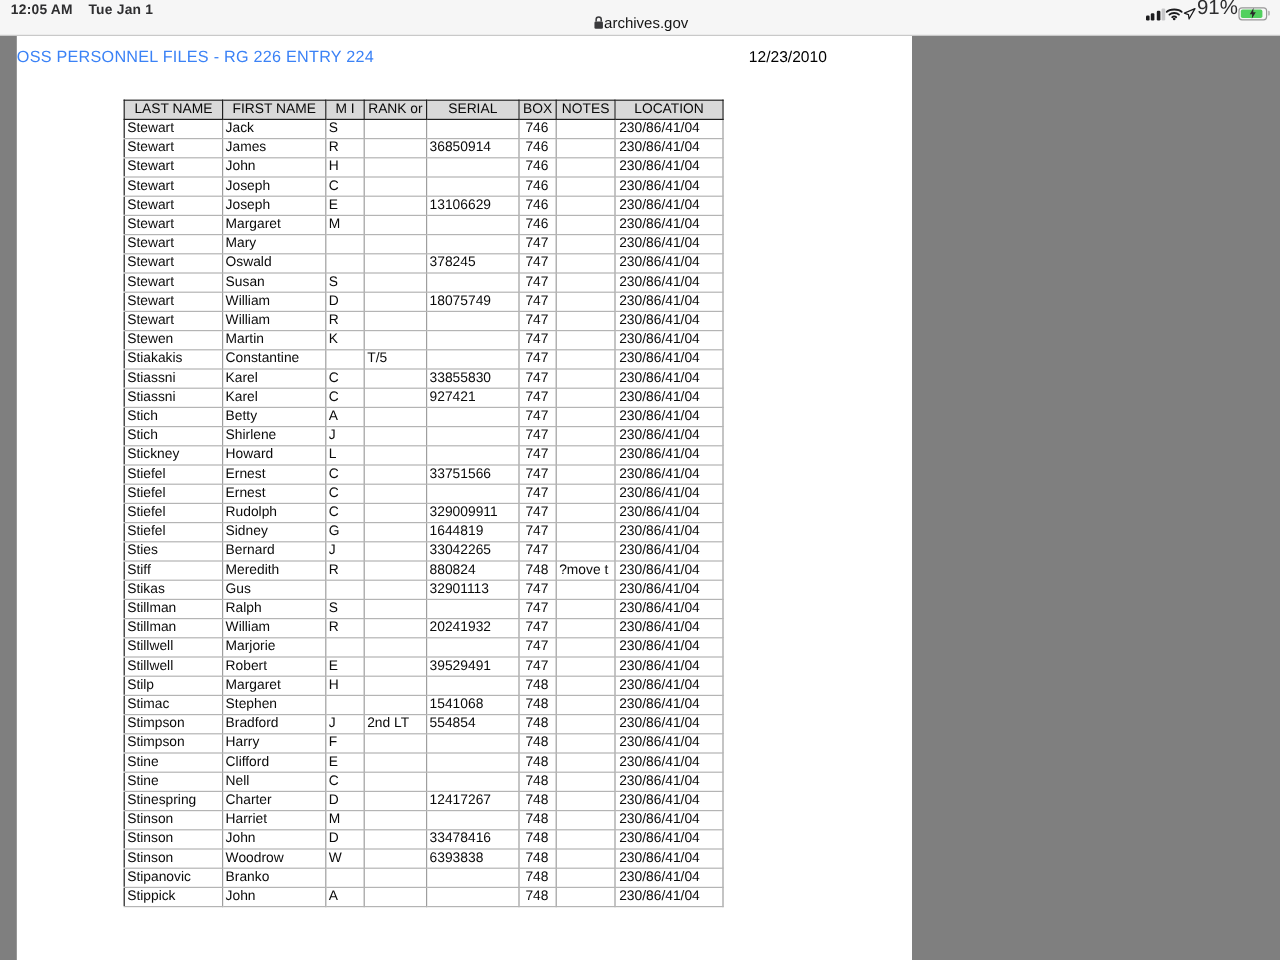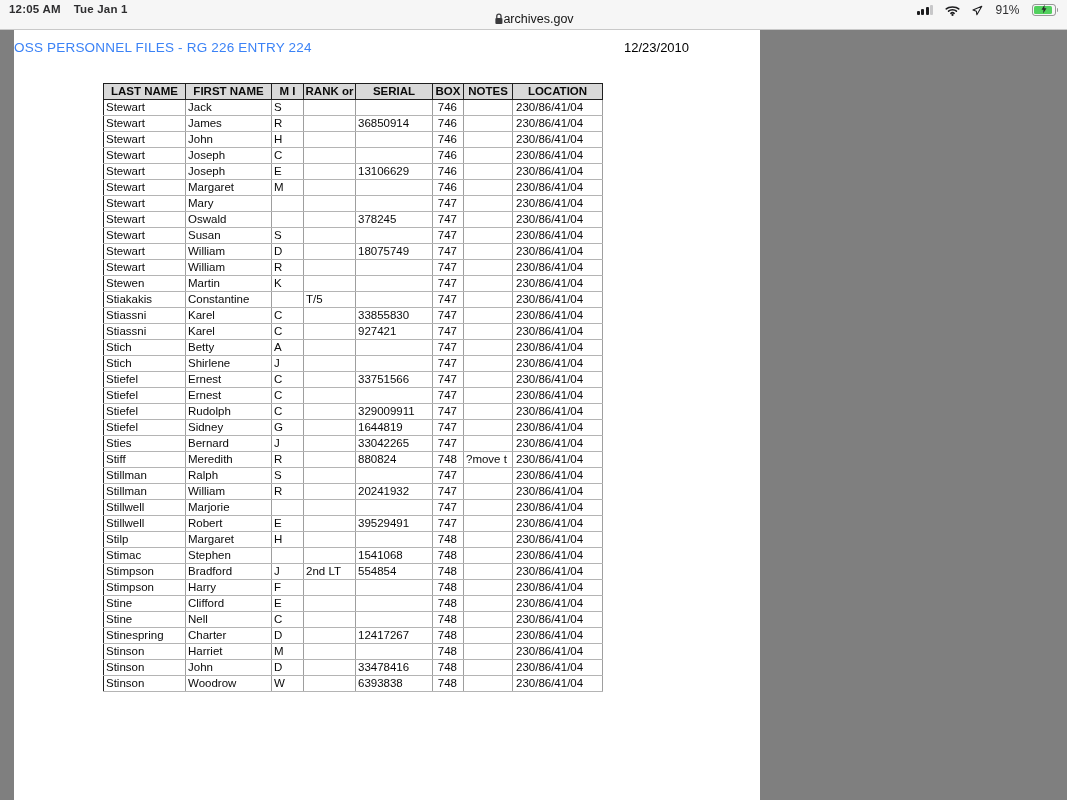--- a/index.html
+++ b/index.html
@@ -8,22 +8,22 @@
 
   
   .status-bar { position:relative; width:1067px; height:30px;
     background:#f6f6f6; border-bottom:1px solid #c9c9c9; }
   .sb-left { position:absolute; left:9px; top:3px; display:flex; gap:13px;
     font-size:11.5px; font-weight:600; color:#2e2e30; letter-spacing:.2px; }
   .sb-center { position:absolute; left:50%; transform:translateX(-50%);
     top:12px; display:flex; align-items:center; gap:0;
     font-size:12.5px; color:#141414; }
   .sb-right { position:absolute; right:9px; top:3px; height:14px;
-    display:flex; align-items:center; gap:12px;
-    font-size:12px; font-weight:500; color:#2e2e30; }
+    display:flex; align-items:flex-end; gap:0;
+    font-size:17px; font-weight:500; color:#2e2e30; }
 
   .cell-bars { display:flex; align-items:flex-end; gap:1.5px; height:10px; }
   .cell-bars span { width:3px; border-radius:1px; background:#1c1c1e; display:block; }
   .cell-bars .b1{height:4px;} .cell-bars .b2{height:6px;}
   .cell-bars .b3{height:8px;} .cell-bars .b4{height:10px; background:#c7c7c9;}
 
   .battery { position:relative; width:24px; height:11.5px;
     border:1px solid rgba(0,0,0,.38); border-radius:3px; padding:1px;
     display:flex; align-items:center; }
   .battery-fill { height:100%; border-radius:1.5px; }
@@ -38,21 +38,21 @@
   .doc-header { position:relative; padding-top:10px; height:43px; }
   .doc-title { text-align:left; font-size:13.5px; color:#3b82f6; letter-spacing:.2px; }
   .doc-date { position:absolute; left:598px; top:10px; font-size:13px; color:#000;margin-left:12px; }
 
   
   .tbl-wrap { position:absolute; left:89px; top:53px; }
   table { table-layout:fixed; width:499px; border-collapse:collapse;
     border:1.5px solid #1f1f1f; font-size:11.5px; color:#0a0a0a; }
   col.c1{width:82px;} col.c2{width:86px;} col.c3{width:32px;} col.c4{width:52px;}
   col.c5{width:77px;} col.c6{width:31px;} col.c7{width:49px;} col.c8{width:90px;}
-  th { background:#d9d9d9; border:1px solid #1f1f1f; font-weight:700;
+  th { background:#d9d9d9; border:1px solid #1f1f1f; font-weight:400;
     height:16px; line-height:15px; text-align:center; padding:0;
     white-space:nowrap; overflow:hidden; }
   td { border-right:1px solid #9e9e9e; border-bottom:1px solid #b4b4b4;
     height:15.3px; line-height:15px; padding:0 0 0 2px;
     white-space:nowrap; overflow:hidden; }
   td:nth-child(6) { text-align:right; padding-right:6px; }
   td:nth-child(8) { padding-left:3px;margin-top:20px; }
 </style>
 </head>
 <body>
@@ -305,20 +305,30 @@
               <td>Stich</td>
               <td>Shirlene</td>
               <td>J</td>
               <td></td>
               <td></td>
               <td>747</td>
               <td></td>
               <td>230/86/41/04</td>
             </tr>
             <tr>
+              <td>Stickney</td>
+              <td>Howard</td>
+              <td>L</td>
+              <td></td>
+              <td></td>
+              <td>747</td>
+              <td></td>
+              <td>230/86/41/04</td>
+            </tr>
+            <tr>
               <td>Stiefel</td>
               <td>Ernest</td>
               <td>C</td>
               <td></td>
               <td>33751566</td>
               <td>747</td>
               <td></td>
               <td>230/86/41/04</td>
             </tr>
             <tr>
@@ -362,20 +372,30 @@
               <td>230/86/41/04</td>
             </tr>
             <tr>
               <td>Stiff</td>
               <td>Meredith</td>
               <td>R</td>
               <td></td>
               <td>880824</td>
               <td>748</td>
               <td>?move t</td>
+              <td>230/86/41/04</td>
+            </tr>
+            <tr>
+              <td>Stikas</td>
+              <td>Gus</td>
+              <td></td>
+              <td></td>
+              <td>32901113</td>
+              <td>747</td>
+              <td></td>
               <td>230/86/41/04</td>
             </tr>
             <tr>
               <td>Stillman</td>
               <td>Ralph</td>
               <td>S</td>
               <td></td>
               <td></td>
               <td>747</td>
               <td></td>
@@ -504,18 +524,38 @@
             <tr>
               <td>Stinson</td>
               <td>Woodrow</td>
               <td>W</td>
               <td></td>
               <td>6393838</td>
               <td>748</td>
               <td></td>
               <td>230/86/41/04</td>
             </tr>
+            <tr>
+              <td>Stipanovic</td>
+              <td>Branko</td>
+              <td></td>
+              <td></td>
+              <td></td>
+              <td>748</td>
+              <td></td>
+              <td>230/86/41/04</td>
+            </tr>
+            <tr>
+              <td>Stippick</td>
+              <td>John</td>
+              <td>A</td>
+              <td></td>
+              <td></td>
+              <td>748</td>
+              <td></td>
+              <td>230/86/41/04</td>
+            </tr>
           </tbody>
       </table>
     </div>
 
   </div>
 </div>
 
 </body></html>

